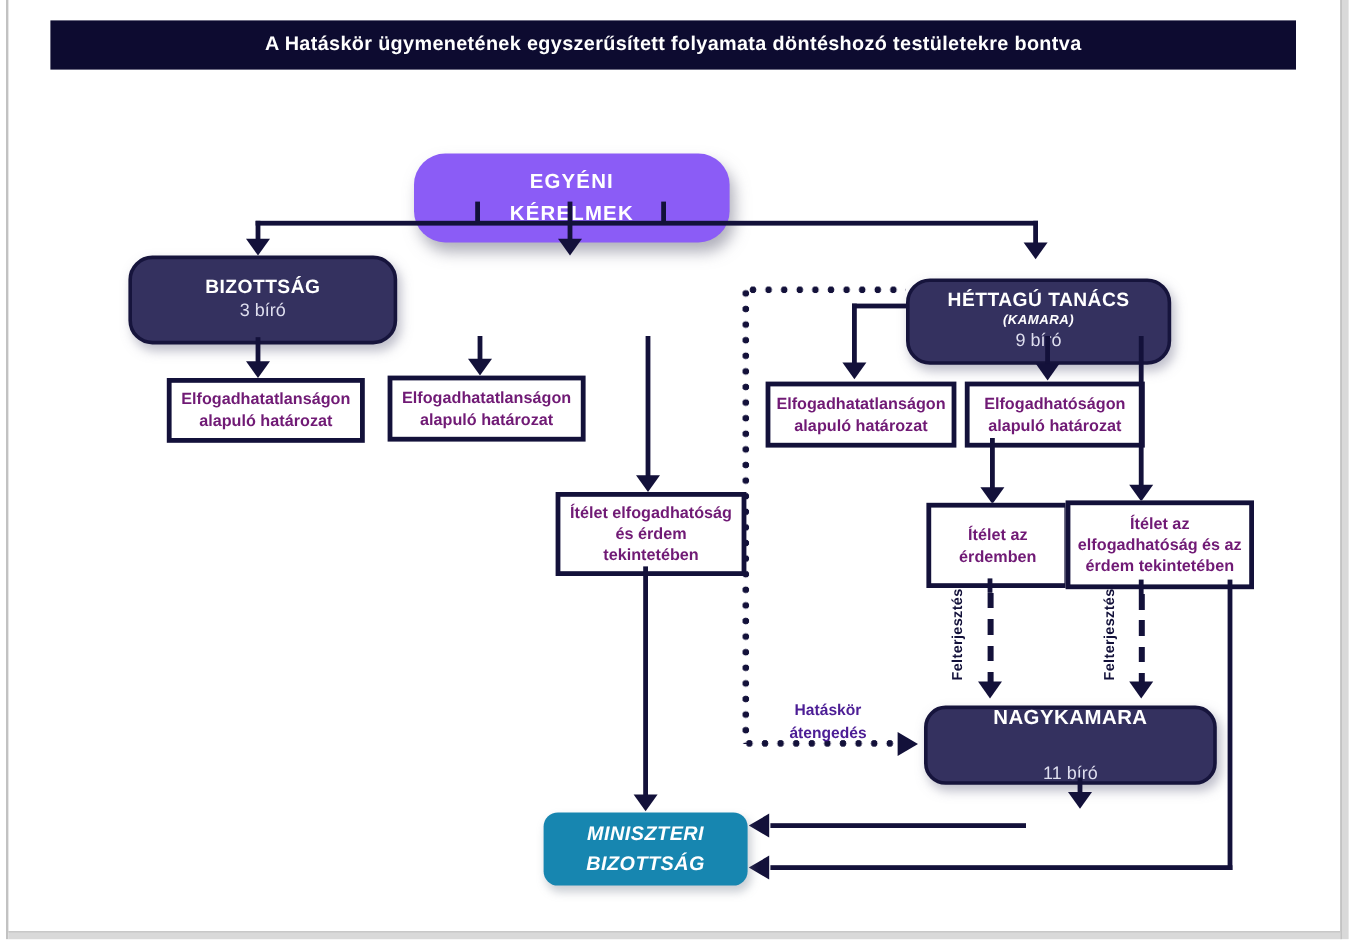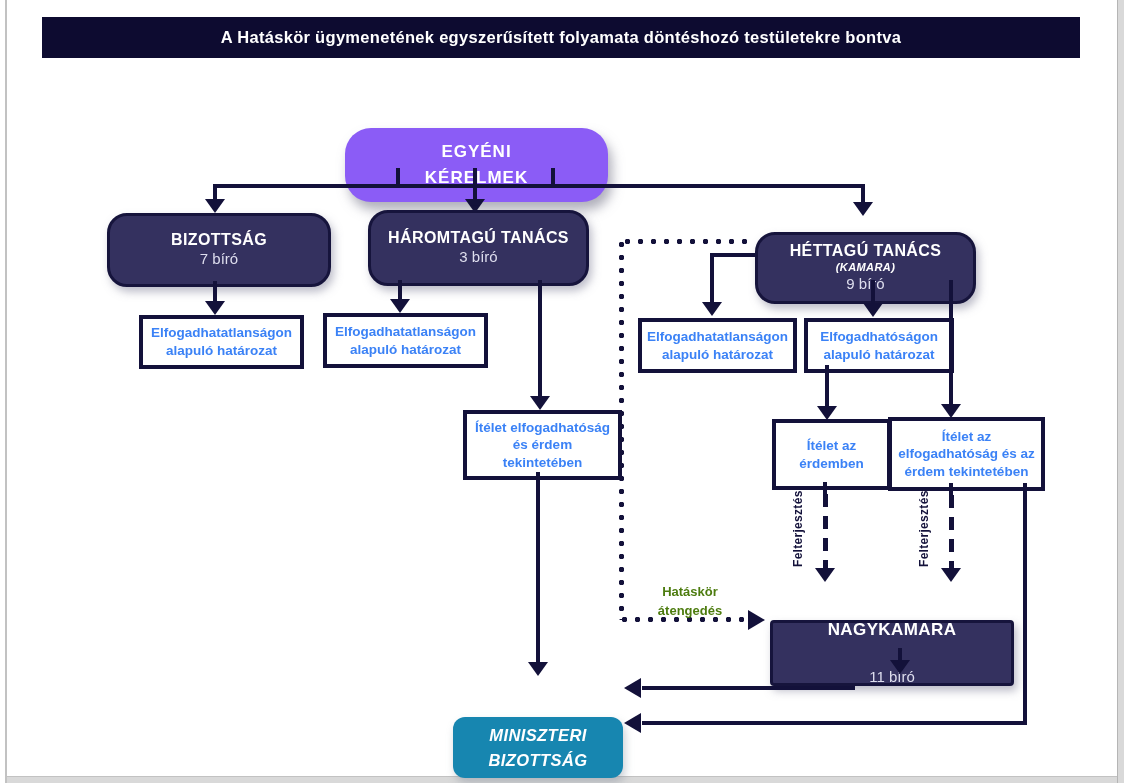--- a/index.html
+++ b/index.html
@@ -18,42 +18,42 @@
              box-shadow:4px 8px 12px rgba(110,110,130,.55);margin-top:32px;}
   .node{background:#34315f;border:3px solid #16143c;border-radius:20px;display:flex;
         flex-direction:column;align-items:center;justify-content:center;color:#ffffff;
         box-shadow:3px 5px 9px rgba(125,125,150,.5);}
   .node-title{font-weight:700;font-size:16px;letter-spacing:.4px;line-height:1.15;text-align:center;}
   .node-note{font-weight:700;font-size:11px;letter-spacing:.4px;line-height:1.2;font-style:italic;}
   .node-sub{font-weight:400;font-size:15px;color:#dedeee;line-height:1.3;}
   .big-title{font-weight:700;font-size:17px;letter-spacing:1px;line-height:1.55;text-align:center;white-space:pre-line;}
   
   .wbox{background:#ffffff;border:4px solid #13113a;display:flex;align-items:center;justify-content:center;
-        text-align:center;font-weight:700;color:#3b82f6;font-size:13.5px;line-height:1.3;white-space:pre-line;}
+        text-align:center;font-weight:700;color:#701a75;font-size:13.5px;line-height:1.3;white-space:pre-line;}
   
   .teal{background:#1786b0;border-radius:12px;display:flex;align-items:center;justify-content:center;
         color:#ffffff;font-weight:700;font-style:italic;font-size:16.5px;line-height:1.5;text-align:center;
         white-space:pre-line;letter-spacing:.4px;box-shadow:2px 5px 8px rgba(120,130,145,.4);}
   
   .ln{background:#13113a;}
   .arr-d{width:0;height:0;border-left:10px solid transparent;border-right:10px solid transparent;
          border-top:14px solid #13113a;}
   .arr-l{width:0;height:0;border-top:10px solid transparent;border-bottom:10px solid transparent;
          border-right:17px solid #13113a;}
   .arr-r{width:0;height:0;border-top:10px solid transparent;border-bottom:10px solid transparent;
          border-left:17px solid #13113a;}
   .dash-v{width:5px;background-image:repeating-linear-gradient(to bottom,#13113a 0,#13113a 13px,
           transparent 13px,transparent 22px);}
   .dots-v{width:7px;background-image:radial-gradient(circle,#13113a 2.6px,transparent 3px);
           background-size:7px 13px;background-repeat:repeat-y;background-position:center top;}
   .dots-h{height:7px;background-image:radial-gradient(circle,#13113a 2.6px,transparent 3px);
           background-size:13px 7px;background-repeat:repeat-x;background-position:left center;}
   .vlabel{writing-mode:vertical-rl;transform:rotate(180deg);font-size:12px;font-weight:700;color:#13113a;
           display:flex;align-items:center;justify-content:center;letter-spacing:.3px;}
-  .edge-label{font-size:13px;font-weight:700;color:#4d7c0f;text-align:center;line-height:1.45;white-space:pre-line;}
+  .edge-label{font-size:13px;font-weight:700;color:#4c1d95;text-align:center;line-height:1.45;white-space:pre-line;}
 </style>
 </head>
 <body>
 
 <div id="canvas">
 
   <div class="abs frame-line" style="left:5px;top:0;width:2px;height:783px;"></div>
   <div class="abs frame" style="left:1117px;top:0;width:7px;height:783px;border-left:1px solid #b5b5b5;"></div>
   <div class="abs frame" style="left:7px;top:776px;width:1110px;height:7px;border-top:1px solid #c2c2c2;"></div>
 
@@ -71,33 +71,29 @@
   <div class="abs ln" style="left:551px;top:168px;width:4px;height:18px;"></div>
   <div class="abs ln" style="left:213px;top:184px;width:652px;height:4px;"></div>
   <div class="abs ln" style="left:213px;top:184px;width:4px;height:17px;"></div>
   <div class="abs ln" style="left:861px;top:184px;width:4px;height:19px;"></div>
   <div class="abs arr-d" style="left:205px;top:199px;"></div>
   <div class="abs arr-d" style="left:465px;top:199px;"></div>
   <div class="abs arr-d" style="left:853px;top:202px;"></div>
 
   <div class="abs node" style="left:107px;top:213px;width:218px;height:68px;">
     <div class="node-title">BIZOTTSÁG</div>
-    <div class="node-sub">7 bíró</div>
+    <div class="node-sub">3 bíró</div>
   </div>
   <div class="abs ln" style="left:213px;top:281px;width:4px;height:22px;"></div>
   <div class="abs arr-d" style="left:205px;top:301px;"></div>
   <div class="abs wbox" style="left:139px;top:315px;width:157px;height:46px;">
     <span>Elfogadhatatlanságon
 alapuló határozat</span>
   </div>
 
-  <div class="abs node" style="left:368px;top:210px;width:215px;height:70px;">
-    <div class="node-title">HÁROMTAGÚ TANÁCS</div>
-    <div class="node-sub">3 bíró</div>
-  </div>
   <div class="abs ln" style="left:398px;top:280px;width:4px;height:21px;"></div>
   <div class="abs arr-d" style="left:390px;top:299px;"></div>
   <div class="abs wbox" style="left:323px;top:313px;width:157px;height:47px;">
     <span>Elfogadhatatlanságon
 alapuló határozat</span>
   </div>
   <div class="abs ln" style="left:538px;top:280px;width:4px;height:118px;"></div>
   <div class="abs arr-d" style="left:530px;top:396px;"></div>
   <div class="abs wbox" style="left:463px;top:410px;width:151px;height:62px;text-align:center;">
     <span>Ítélet elfogadhatóság
@@ -153,31 +149,31 @@
   <div class="abs arr-d" style="left:941px;top:568px;"></div>
   <div class="abs vlabel" style="left:914px;top:488px;width:20px;height:82px;">Felterjesztés</div>
 
   <div class="abs dots-h" style="left:621px;top:238px;width:134px;"></div>
   <div class="abs dots-v" style="left:618px;top:238px;height:382px;"></div>
   <div class="abs dots-h" style="left:618px;top:616px;width:130px;"></div>
   <div class="abs arr-r" style="left:748px;top:610px;"></div>
   <div class="abs edge-label" style="left:640px;top:583px;width:100px;">Hatáskör
 átengedés</div>
 
-  <div class="abs node" style="left:770px;top:620px;width:238px;height:60px;border-radius:4px;gap:27px;">
+  <div class="abs node" style="left:770px;top:588px;width:238px;height:60px;border-radius:18px;gap:27px;">
     <div class="node-title" style="font-size:17px;">NAGYKAMARA</div>
     <div class="node-sub">11 bíró</div>
   </div>
   <div class="abs ln" style="left:898px;top:648px;width:4px;height:14px;"></div>
   <div class="abs arr-d" style="left:890px;top:660px;"></div>
 
   <div class="abs ln" style="left:642px;top:686px;width:213px;height:4px;"></div>
   <div class="abs arr-l" style="left:624px;top:678px;"></div>
   <div class="abs ln" style="left:1023px;top:483px;width:4px;height:242px;"></div>
   <div class="abs ln" style="left:642px;top:721px;width:385px;height:4px;"></div>
   <div class="abs arr-l" style="left:624px;top:713px;"></div>
 
-  <div class="abs teal" style="left:453px;top:677px;width:170px;height:61px;margin-top:40px;">
+  <div class="abs teal" style="left:453px;top:677px;width:170px;height:61px;">
     <span>MINISZTERI
 BIZOTTSÁG</span>
   </div>
 
 </div>
 
 </body></html>

